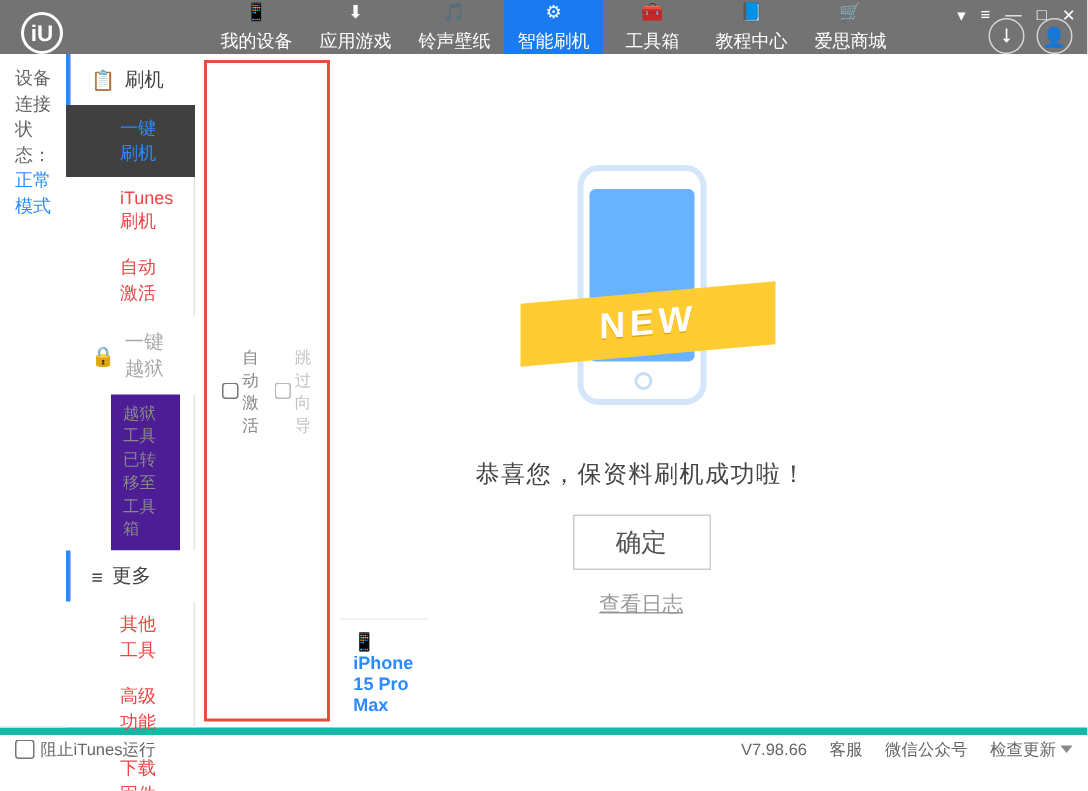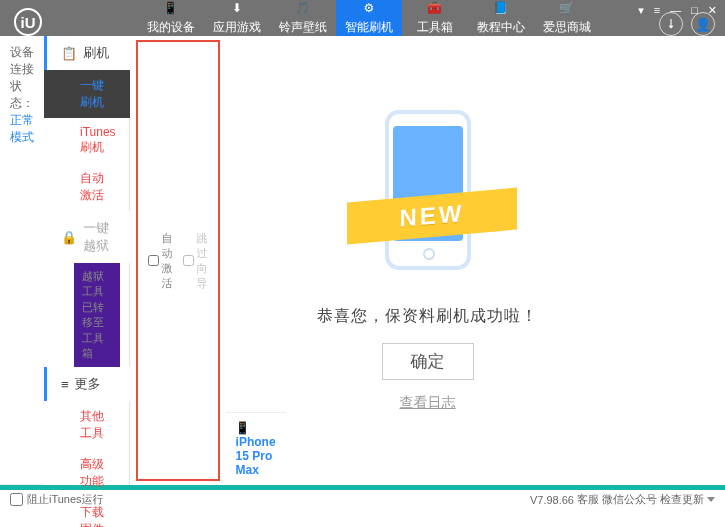--- a/index.html
+++ b/index.html
@@ -41,21 +41,21 @@
 .phone-btn { position: absolute; left: 70px; top: 138px; width: 12px; height: 12px; border: 2px solid #c8ddf6; border-radius: 50%; }
 .new-ribbon { position: absolute; left: -6px; top: 85px; width: 170px; height: 42px; background: #ffcc33; transform: skewY(-5deg); display: flex; align-items: center; justify-content: center; color: #fff; font-weight: 900; font-size: 24px; letter-spacing: 3px; text-shadow: 0 1px 0 #e6a800; }
 .new-ribbon::before, .new-ribbon::after { content: ""; position: absolute; top: 100%; border: 5px solid transparent; }
 .success-text { font-size: 16px; color: #444; margin-bottom: 16px; letter-spacing: 1px; }
 .ok-btn { padding: 6px 28px; border: 1px solid #ccc; background: #fff; cursor: pointer; font-size: 17px; color: #555; }
 .log-link { margin-top: 14px; font-size: 14px; color: #999; cursor: pointer; text-decoration: underline; }
 
 .footer { height: 24px; border-top: 5px solid #14b8a6; display: flex; align-items: center; padding: 0 10px; font-size: 11px; color: #666; }
 .footer-chk { display: flex; align-items: center; gap: 4px; }
 .footer-right { margin-left: auto; display: flex; gap: 3px; align-items: center; }
-.footer-link { cursor: pointer; }
+.footer-link { cursor: pointer; margin-left: 12px; }
 .arrow-up { width: 0; height: 0; border-left: 4px solid transparent; border-right: 4px solid transparent; border-top: 5px solid #888; display: inline-block; }
 </style>
 </head>
 <body>
 
 <div class="win-btns">
   <span class="win-btn">▾</span>
   <span class="win-btn">≡</span>
   <span class="win-btn">—</span>
   <span class="win-btn">□</span>

